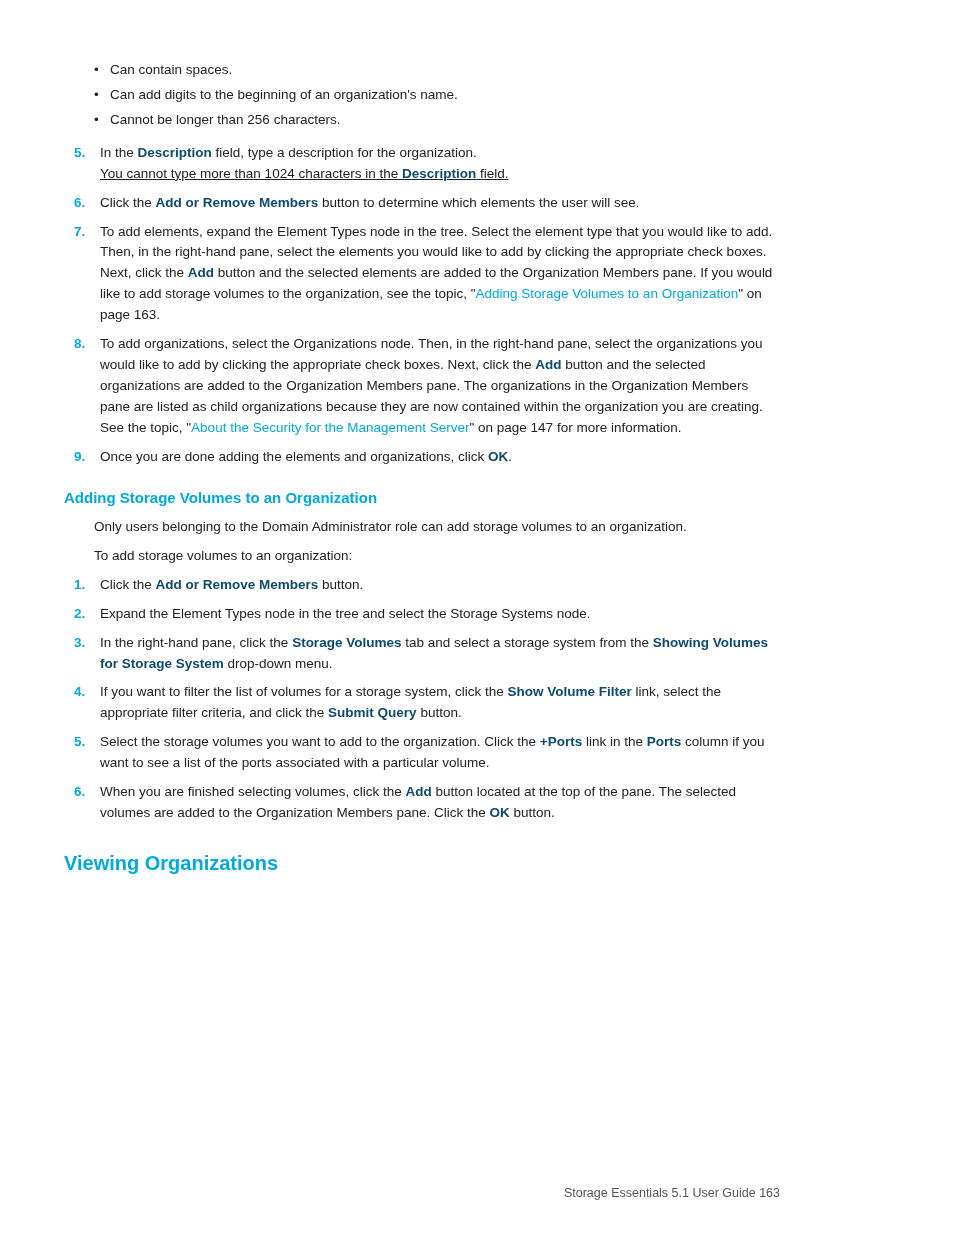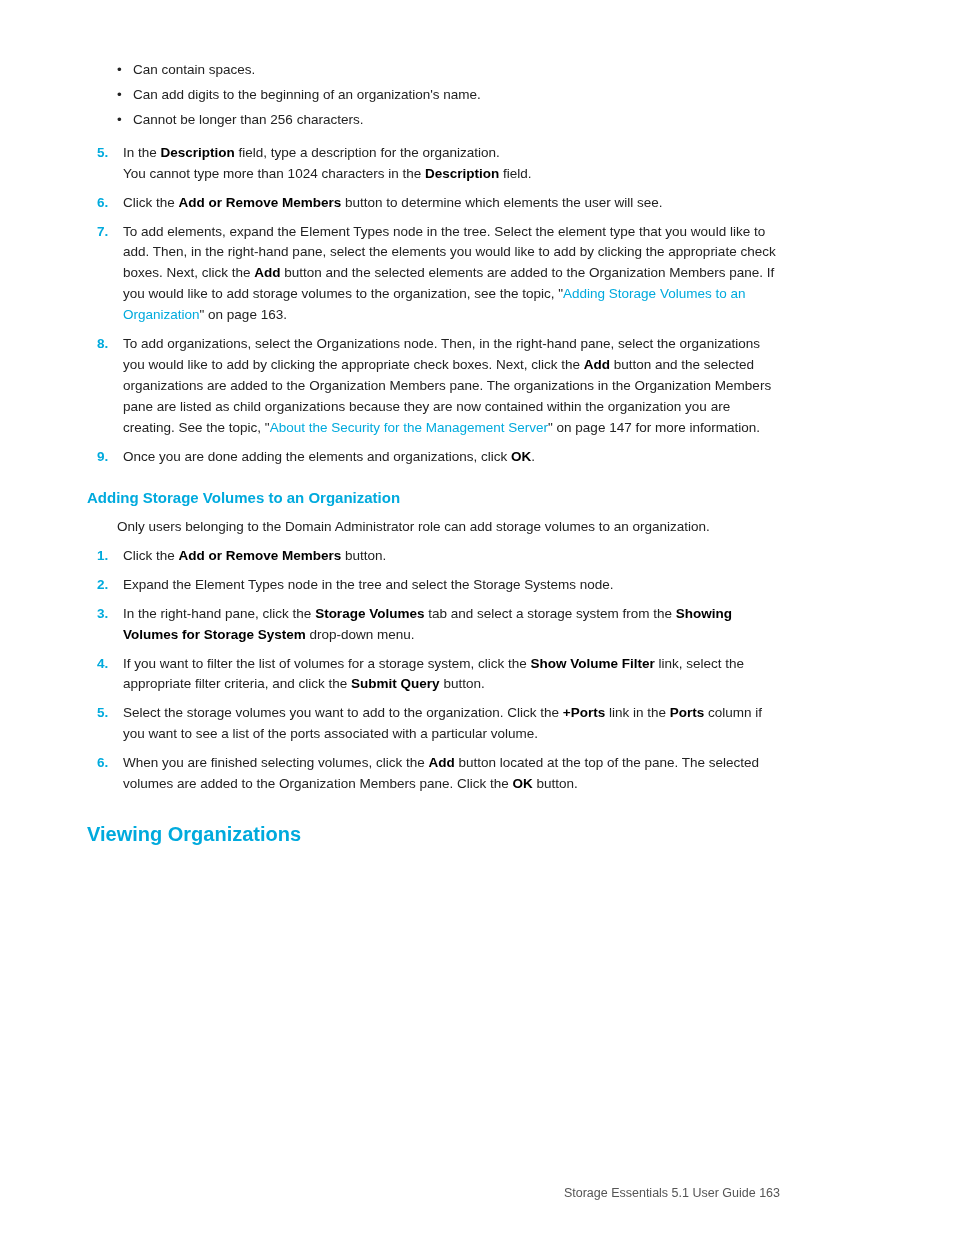--- a/index.html
+++ b/index.html
@@ -7,21 +7,21 @@
       background: #ffffff;
       font-family: 'Arial', sans-serif;
       font-size: 13.5px;
       color: #222222;
       line-height: 1.55;
     }
     .page {
       width: 870px;
       min-height: 1235px;
       background: #ffffff;
-      padding: 60px 90px 60px 87px;
+      padding: 60px 90px 60px 64px;
       position: relative;
     }
     .bullet-list {
       list-style: none;
       padding-left: 30px;
       margin-bottom: 12px;
     }
     .bullet-list li {
       position: relative;
       padding-left: 16px;
@@ -65,21 +65,21 @@
       font-weight: bold;
       margin-top: 24px;
       margin-bottom: 10px;
     }
     .body-text {
       margin-bottom: 8px;
       padding-left: 30px;
     }
     b, strong {
       font-weight: bold;
-      color: #000000;
+      color: #0c4a6e;
     }
     .link {
       color: #00aadd;
       text-decoration: none;
     }
     .footer {
       position: absolute;
       bottom: 32px;
       right: 90px;
       font-size: 12.5px;
@@ -97,21 +97,21 @@
     <li>Cannot be longer than 256 characters.</li>
   </ul>
 
   <ol class="numbered-list">
 
     <li>
       <span class="num-label">5.</span>
       <span class="num-content">
         In the <strong>Description</strong> field, type a description for the organization.
         <br>
-        <span style="padding-left:0;">You cannot type more than 1024 characters in the <strong>Description</strong> field.</span>
+        <span style="padding-left:0;text-decoration:underline;">You cannot type more than 1024 characters in the <strong>Description</strong> field.</span>
       </span>
     </li>
 
     <li>
       <span class="num-label">6.</span>
       <span class="num-content">
         Click the <strong>Add or Remove Members</strong> button to determine which elements the user will see.
       </span>
     </li>
 
@@ -134,20 +134,21 @@
       <span class="num-content">
         Once you are done adding the elements and organizations, click <strong>OK</strong>.
       </span>
     </li>
 
   </ol>
 
   <h2 class="section-heading-small">Adding Storage Volumes to an Organization</h2>
 
   <p class="body-text">Only users belonging to the Domain Administrator role can add storage volumes to an organization.</p>
+  <p class="body-text">To add storage volumes to an organization:</p>
 
   <ol class="numbered-list">
 
     <li>
       <span class="num-label">1.</span>
       <span class="num-content">
         Click the <strong>Add or Remove Members</strong> button.
       </span>
     </li>
 

